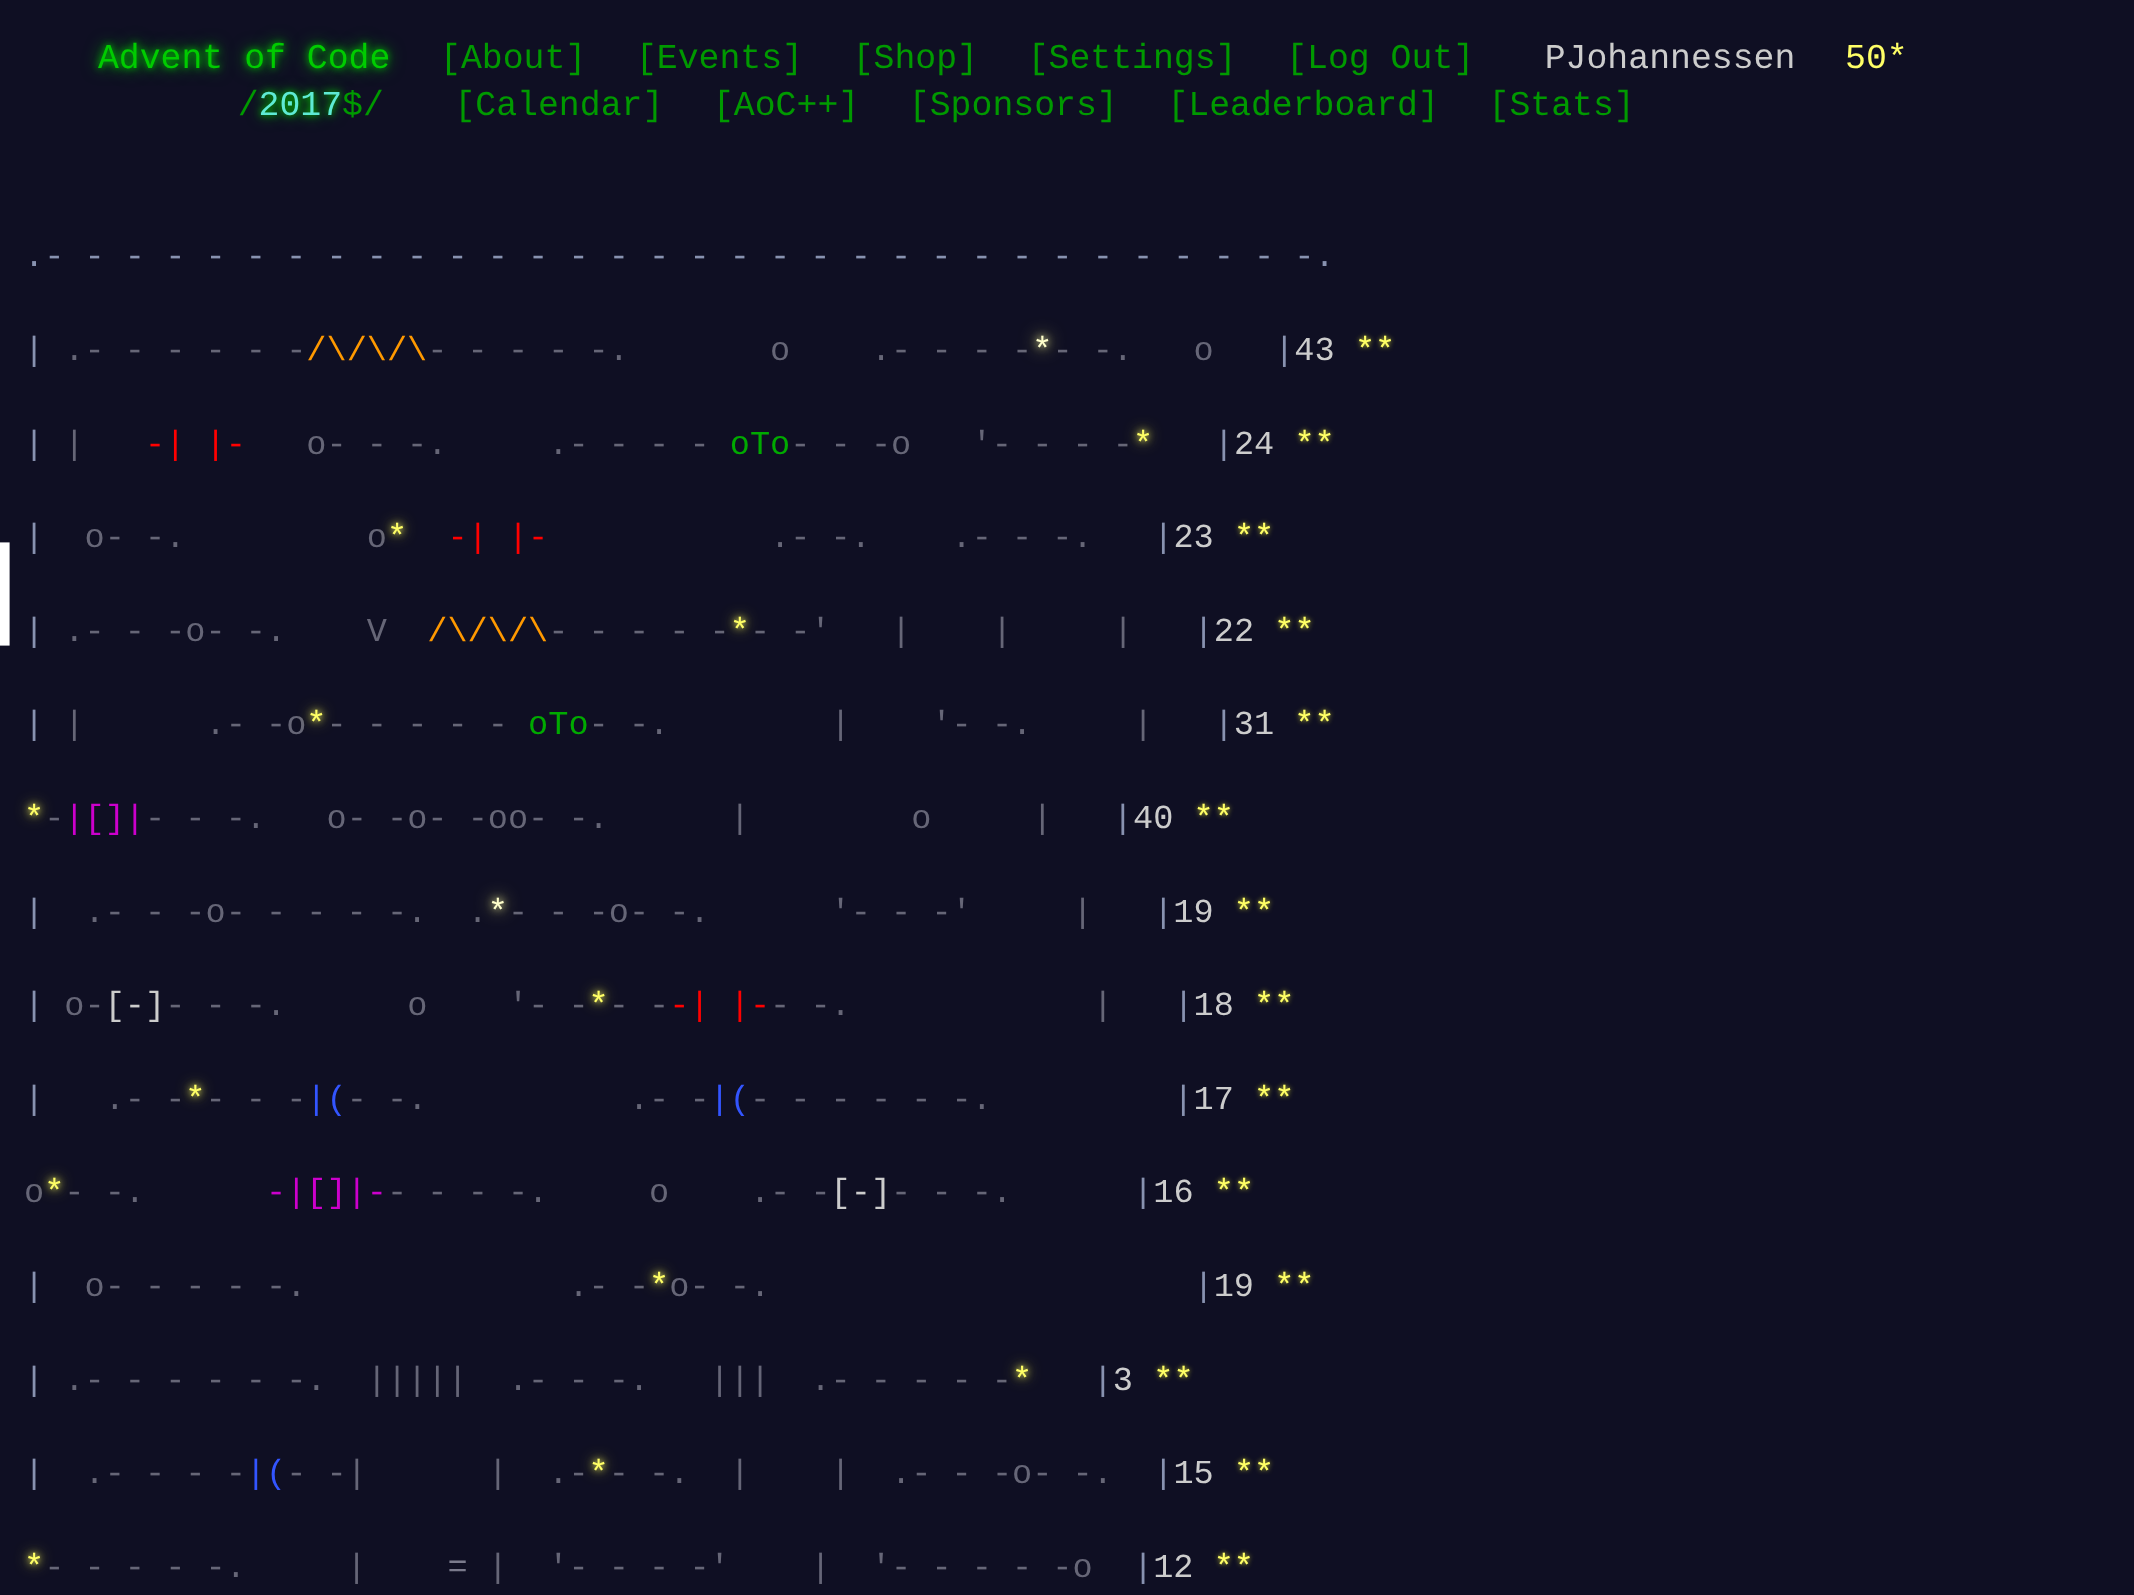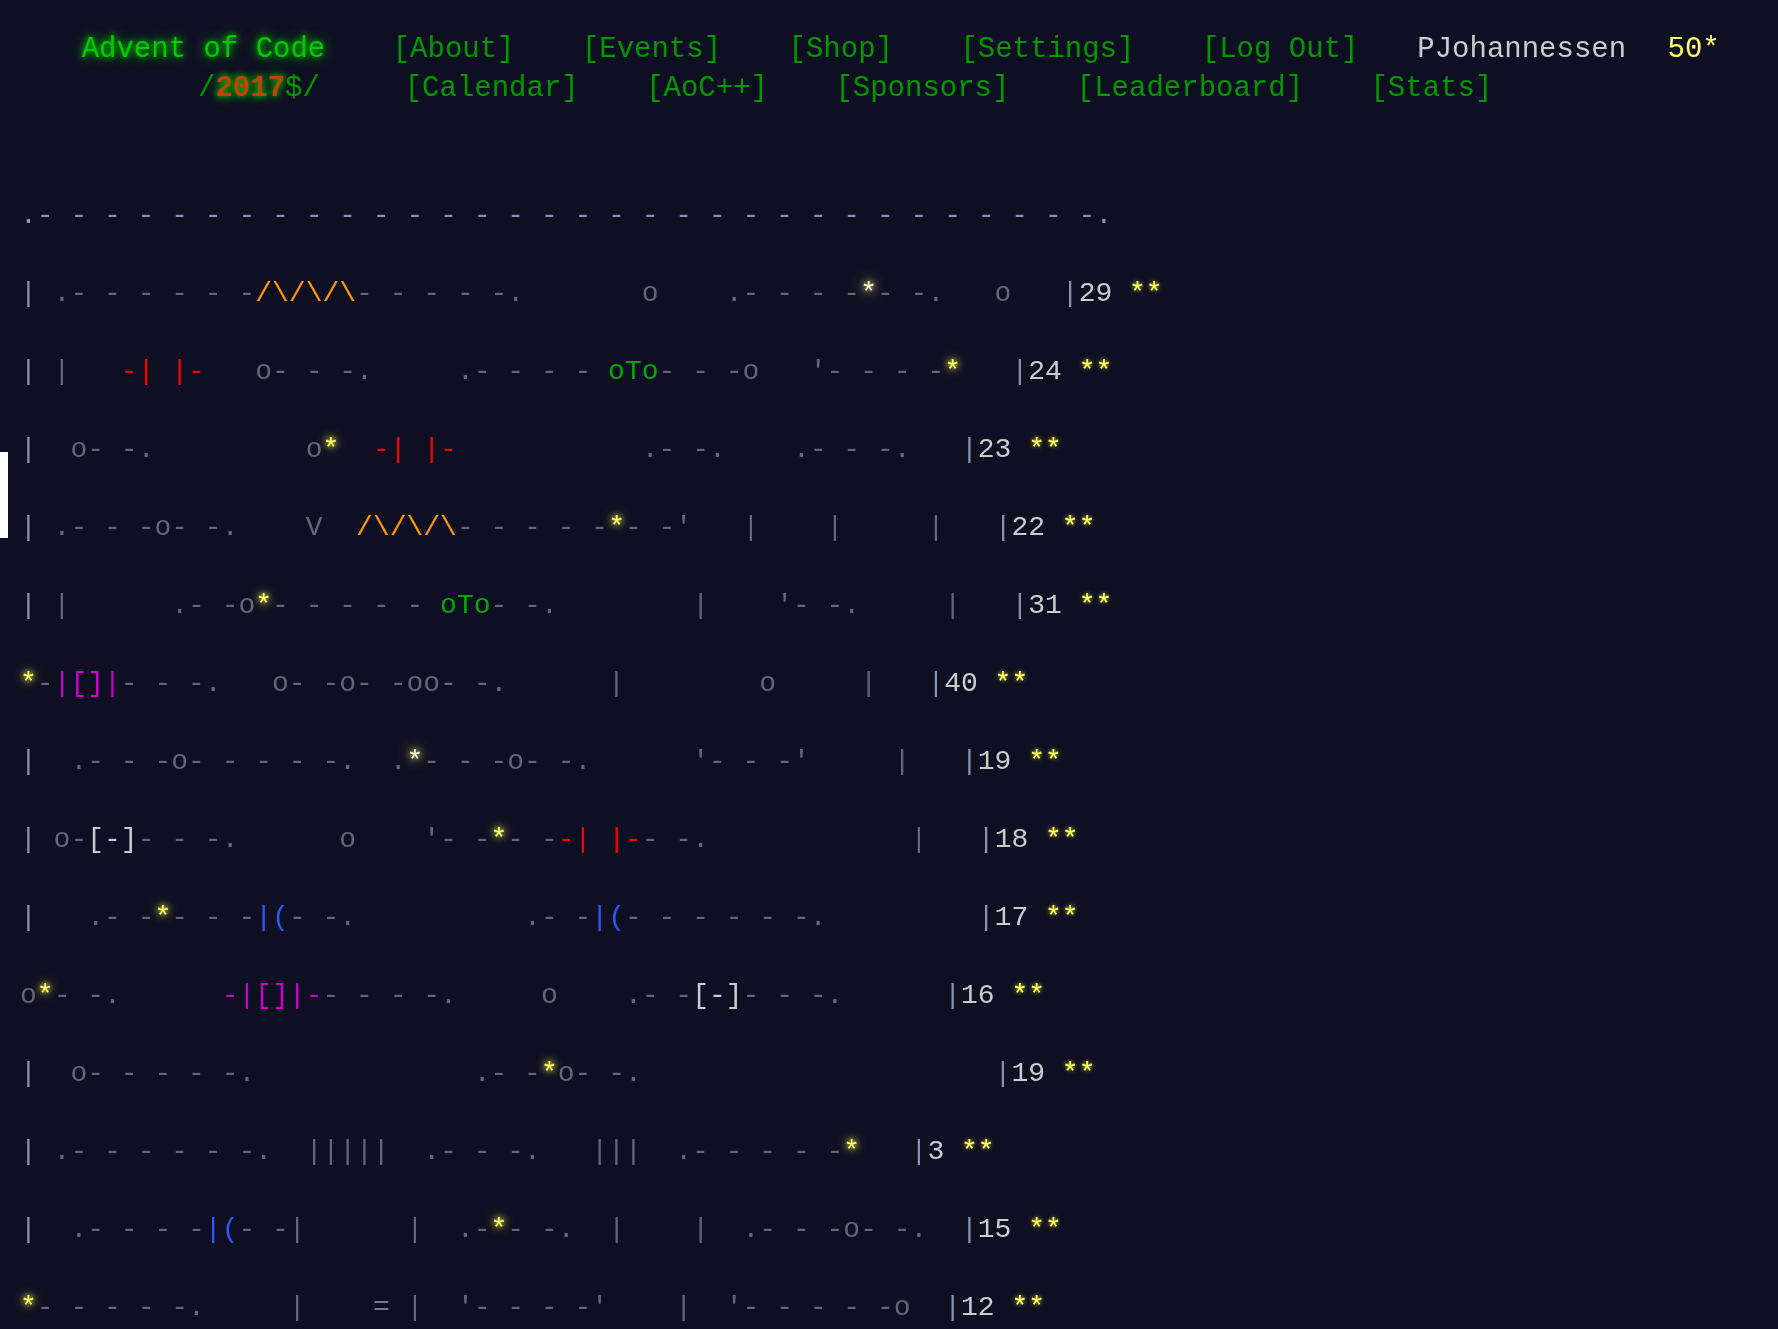--- a/index.html
+++ b/index.html
@@ -45,25 +45,25 @@
   }
   .hdr-row .cell { display: inline-block; white-space: pre; padding-left: 12px; }
 
   .logo {
     color: #00cc00;
     text-shadow: 0 0 6px #00cc00, 0 0 14px #00aa00;
     font-weight: normal;
   }
   .yearlink { color: #009900; }
   .yearlink .yr {
-    color: #c2410c;
-    font-weight: bold;
+    color: #5eead4;
+    font-weight: normal;
     text-shadow: 0 0 6px #00cc00, 0 0 12px #009900;
   }
-  .navlink { color: #009900; margin-left: 26px; }
+  .navlink { color: #009900; }
   .username { color: #cccccc; }
   .starcount { color: #ffff66; font-family: Liberation Mono, monospace; }
 
   
   #calendar {
     position: absolute;
     left: 20px;
     top: 118px;
     width: 1740px;
     white-space: pre;
@@ -110,21 +110,21 @@
     <span class="cell logo">Advent of Code</span><span class="cell"> </span><span class="cell navlink">[About]</span><span class="cell"> </span><span class="cell navlink">[Events]</span><span class="cell"> </span><span class="cell navlink">[Shop]</span><span class="cell"> </span><span class="cell navlink">[Settings]</span><span class="cell"> </span><span class="cell navlink">[Log Out]</span><span class="cell">  </span><span class="cell username">PJohannessen</span><span class="cell"> </span><span class="cell starcount"><span>50</span><span>*</span></span>
   </div>
   <div class="hdr-row">
     <span class="cell">      </span><span class="cell yearlink">/<span class="yr">2017</span>$/</span><span class="cell">  </span><span class="cell navlink">[Calendar]</span><span class="cell"> </span><span class="cell navlink">[AoC++]</span><span class="cell"> </span><span class="cell navlink">[Sponsors]</span><span class="cell"> </span><span class="cell navlink">[Leaderboard]</span><span class="cell"> </span><span class="cell navlink">[Stats]</span>
   </div>
 </div>
 
 <div id="calendar">
 
 <span class="line"><span class="brd">.- - - - - - - - - - - - - - - - - - - - - - - - - - - - - - - -.</span></span>
-<span class="line"><span class="brd">|</span><span class="w"> .- - - - - -</span><span class="org">/\/\/\</span><span class="w">- - - - -.       o    .- - - -</span><span class="star-bright">*</span><span class="w">- -.   o   </span><span class="brd">|</span><span class="day-num">29</span> <span class="day-stars">**</span></span>
+<span class="line"><span class="brd">|</span><span class="w"> .- - - - - -</span><span class="org">/\/\/\</span><span class="w">- - - - -.       o    .- - - -</span><span class="star-bright">*</span><span class="w">- -.   o   </span><span class="brd">|</span><span class="day-num">43</span> <span class="day-stars">**</span></span>
 <span class="line"><span class="brd">|</span><span class="w"> |   </span><span class="red">-| |-</span><span class="w">   o- - -.     .- - - - </span><span class="grn">oTo</span><span class="w">- - -o   '- - - -</span><span class="star">*</span><span class="w">   </span><span class="brd">|</span><span class="day-num">24</span> <span class="day-stars">**</span></span>
 <span class="line"><span class="brd">|</span><span class="w">  o- -.         o</span><span class="star">*</span><span class="w">  </span><span class="red">-| |-</span><span class="w">           .- -.    .- - -.   </span><span class="brd">|</span><span class="day-num">23</span> <span class="day-stars">**</span></span>
 <span class="line"><span class="brd">|</span><span class="w"> .- - -o- -.    V  </span><span class="org">/\/\/\</span><span class="w">- - - - -</span><span class="star">*</span><span class="w">- -'   |    |     |   </span><span class="brd">|</span><span class="day-num">22</span> <span class="day-stars">**</span></span>
 <span class="line"><span class="brd">|</span><span class="w"> |      .- -o</span><span class="star">*</span><span class="w">- - - - - </span><span class="grn">oTo</span><span class="w">- -.        |    '- -.     |   </span><span class="brd">|</span><span class="day-num">31</span> <span class="day-stars">**</span></span>
 <span class="line"><span class="star">*</span><span class="w">-</span><span class="mag">|[]|</span><span class="w">- - -.   o- -o- -oo- -.      |        o     |   </span><span class="brd">|</span><span class="day-num">40</span> <span class="day-stars">**</span></span>
 <span class="line"><span class="brd">|</span><span class="w">  .- - -o- - - - -.  .</span><span class="star-bright">*</span><span class="w">- - -o- -.      '- - -'     |   </span><span class="brd">|</span><span class="day-num">19</span> <span class="day-stars">**</span></span>
 <span class="line"><span class="brd">|</span><span class="w"> o-</span><span class="wht">[-]</span><span class="w">- - -.      o    '- -</span><span class="star">*</span><span class="w">- -</span><span class="red">-| |-</span><span class="w">- -.            |   </span><span class="brd">|</span><span class="day-num">18</span> <span class="day-stars">**</span></span>
 <span class="line"><span class="brd">|</span><span class="w">   .- -</span><span class="star">*</span><span class="w">- - -</span><span class="blu">|(</span><span class="w">- -.          .- -</span><span class="blu">|(</span><span class="w">- - - - - -.         </span><span class="brd">|</span><span class="day-num">17</span> <span class="day-stars">**</span></span>
 <span class="line"><span class="w">o</span><span class="star">*</span><span class="w">- -.      </span><span class="mag">-|[]|-</span><span class="w">- - - -.     o    .- -</span><span class="wht">[-]</span><span class="w">- - -.      </span><span class="brd">|</span><span class="day-num">16</span> <span class="day-stars">**</span></span>
 <span class="line"><span class="brd">|</span><span class="w">  o- - - - -.             .- -</span><span class="star">*</span><span class="w">o- -.                     </span><span class="brd">|</span><span class="day-num">19</span> <span class="day-stars">**</span></span>

